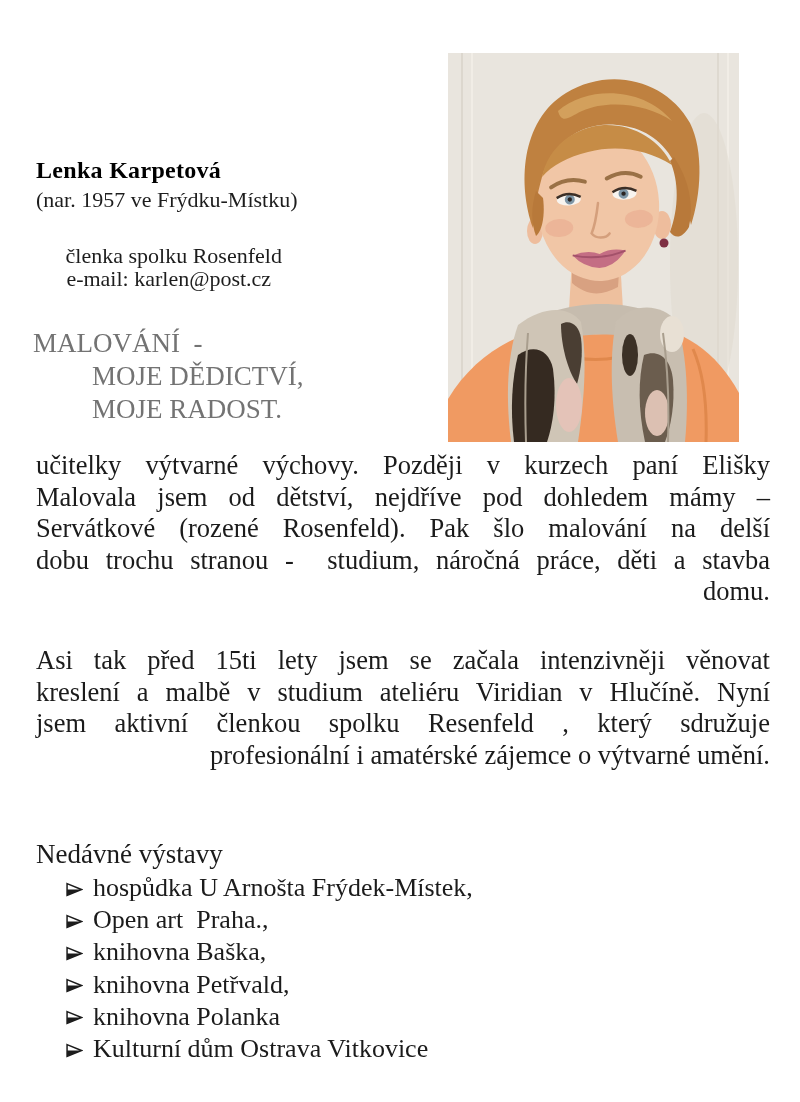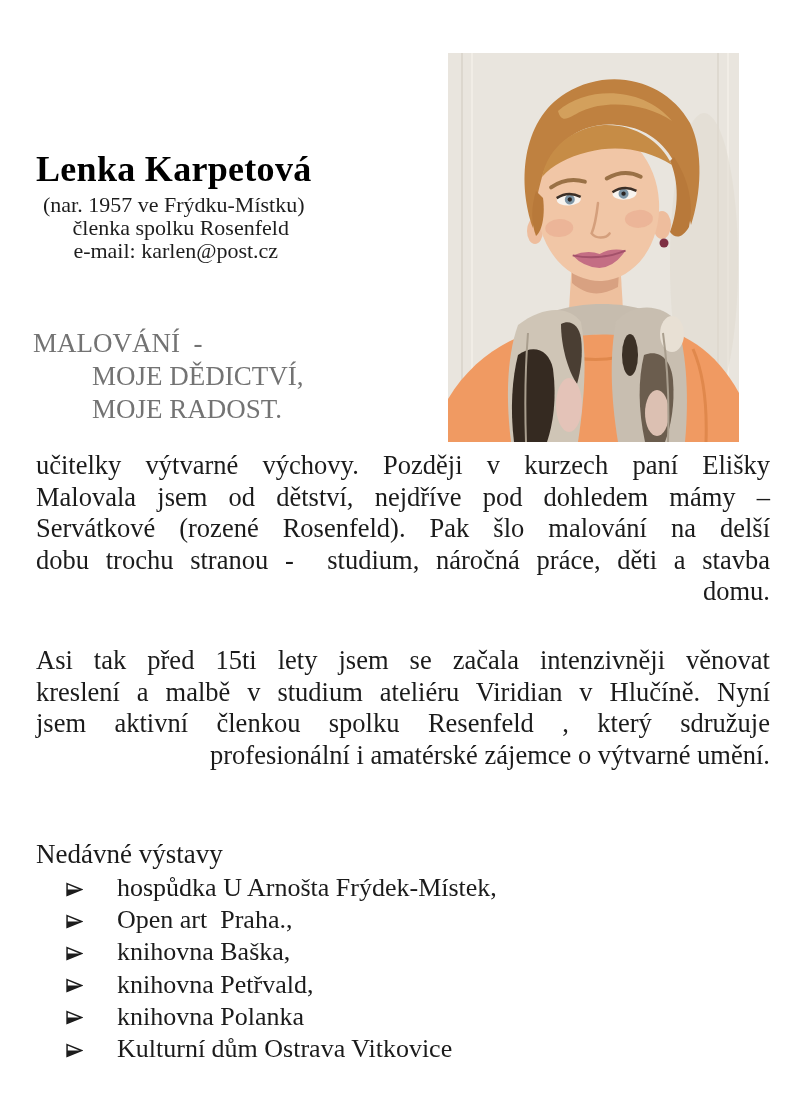--- a/index.html
+++ b/index.html
@@ -10,26 +10,26 @@
     position: relative;
     width: 800px; height: 1102px;
     font-family: "Liberation Serif", "DejaVu Serif", serif;
     color: #1d1d1d;
     overflow: hidden;
   }
 
   
   #header { position: absolute; left: 36px; top: 141px; }
   #person-name {
-    margin: 8px 0 3px 0;
-    font-size: 36px; font-weight: bold; color: #000;
+    margin: 16px 0 3px 0;
+    font-size: 24px; font-weight: bold; color: #000;
     letter-spacing: 0.3px; line-height: 1.15;
   }
   .sub { font-size: 22px; line-height: 23px; text-align: center; }
-  .sub-membership { padding-left: 14px; }
+  .sub-membership { padding-left: 14px; margin-top: 33px; }
   .sub-email { padding-left: 4px; }
 
   
   #photo {
     position: absolute; left: 448px; top: 53px;
     width: 291px; height: 389px;
   }
   #photo svg { display: block; }
 
   
@@ -52,21 +52,21 @@
   
   #exhibitions { position: absolute; left: 36px; top: 838px; }
   #exhibitions-heading {
     font-size: 27px; line-height: 32px;
     color: #1b1b1b;
   }
   #exhibitions ul { list-style: none; margin: 2px 0 0 0; padding: 0; }
   #exhibitions li {
     display: flex; align-items: center;
     padding-left: 30px; height: 32.2px;
-    font-size: 26px; color: #1b1b1b; gap: 24px;
+    font-size: 26px; color: #1b1b1b;
   }
   .bullet { flex: 0 0 auto; margin-right: 10px; margin-top: 2px; }
 </style>
 </head>
 <body>
 
 <div id="header">
   <h1 id="person-name">Lenka Karpetová</h1>
   <div class="sub sub-birth">(nar. 1957 ve Frýdku-Místku)</div>
   <div class="sub sub-membership">členka spolku Rosenfeld</div>

